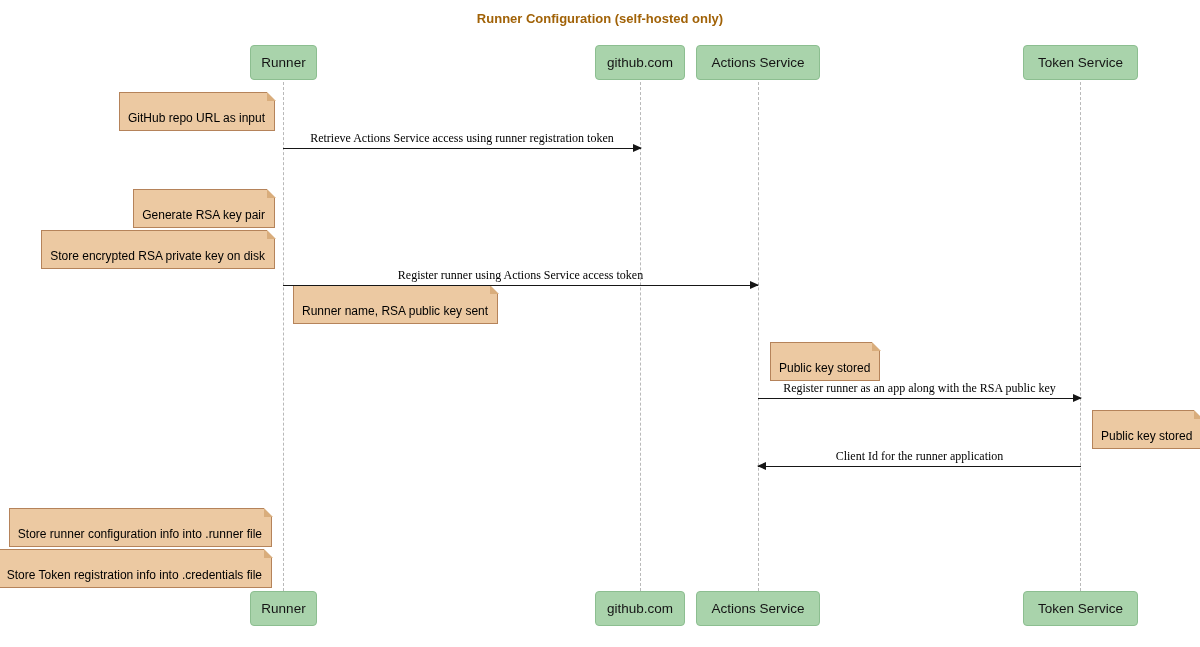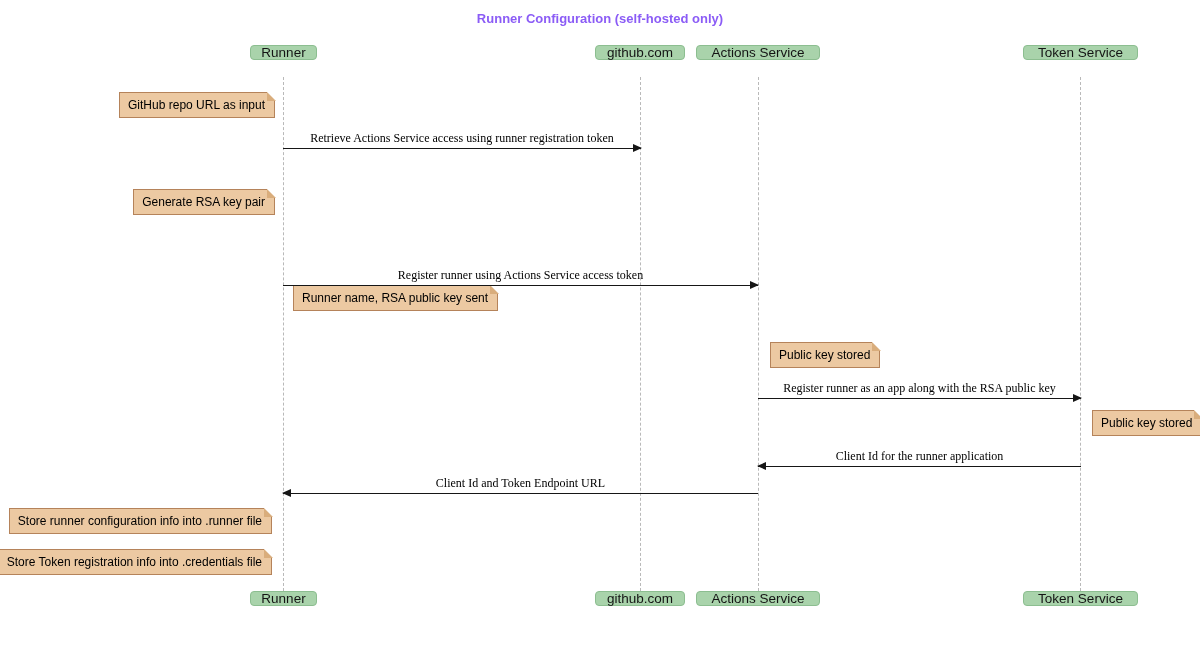--- a/index.html
+++ b/index.html
@@ -16,40 +16,40 @@
   #canvas{
     position:relative;
     width:1200px;height:647px;
     background:#fff;
     font-family:"Liberation Sans", sans-serif;
     color:var(--text);
     overflow:hidden;
   }
   .title{
     position:absolute;top:11px;left:0;width:1200px;
-    text-align:center;font-size:13px;font-weight:bold;color:#8b5cf6;
+    text-align:center;font-size:13px;font-weight:bold;color:#a16207;
   }
   .lifeline{
     position:absolute;top:77px;height:514px;width:0;
     border-left:1px dashed var(--lifeline);
   }
   .participant{
-    position:absolute;height:15px;box-sizing:border-box;
+    position:absolute;height:35px;box-sizing:border-box;
     background:var(--p-fill);
     border:1px solid var(--p-border);
     border-radius:4px;
     display:flex;align-items:center;justify-content:center;
     font-size:13.5px;color:#141414;
     white-space:nowrap;
   }
   .note{
     position:absolute;box-sizing:border-box;
     background:var(--note-fill);
     border:1.5px solid var(--note-border);
-    padding:5px 9px 5px 8px;
+    padding:18px 9px 5px 8px;
     font-size:12px;line-height:14px;color:#000;
     white-space:nowrap;
   }
   .note::before{
     content:"";position:absolute;top:-1.5px;right:-1.5px;
     width:0;height:0;border-style:solid;
     border-width:0 9px 9px 0;
     border-color:#ffffff #ffffff var(--note-fold) var(--note-fold);
   }
   .msg{position:absolute;}
@@ -89,20 +89,21 @@
   <div class="participant" style="left:696px;top:45px;width:124px">Actions Service</div>
   <div class="participant" style="left:1023px;top:45px;width:115px">Token Service</div>
 
   <div class="participant" style="left:250px;top:591px;width:67px">Runner</div>
   <div class="participant" style="left:595px;top:591px;width:90px">github.com</div>
   <div class="participant" style="left:696px;top:591px;width:124px">Actions Service</div>
   <div class="participant" style="left:1023px;top:591px;width:115px">Token Service</div>
 
   <div class="note" style="right:925px;top:92px">GitHub repo URL as input</div>
   <div class="note" style="right:925px;top:189px">Generate RSA key pair</div>
+  <div class="note" style="right:925px;top:230px">Store encrypted RSA private key on disk</div>
   <div class="note" style="left:293px;top:285px">Runner name, RSA public key sent</div>
   <div class="note" style="left:770px;top:342px">Public key stored</div>
   <div class="note" style="left:1092px;top:410px">Public key stored</div>
   <div class="note" style="right:928px;top:508px">Store runner configuration info into .runner file</div>
   <div class="note" style="right:928px;top:549px">Store Token registration info into .credentials file</div>
 
   <div class="msg" style="left:283px;top:131px;width:358px">
     <div class="msg-label">Retrieve Actions Service access using runner registration token</div>
     <div class="msg-line">
         <span class="head-right"></span>
@@ -124,20 +125,14 @@
       </div>
   </div>
 
   <div class="msg" style="left:758px;top:449px;width:323px">
     <div class="msg-label">Client Id for the runner application</div>
     <div class="msg-line">
         <span class="head-left"></span>
       </div>
   </div>
 
-  <div class="msg" style="left:283px;top:476px;width:475px">
-    <div class="msg-label">Client Id and Token Endpoint URL</div>
-    <div class="msg-line">
-        <span class="head-left"></span>
-      </div>
-  </div>
 
 </div>
 
 </body></html>

